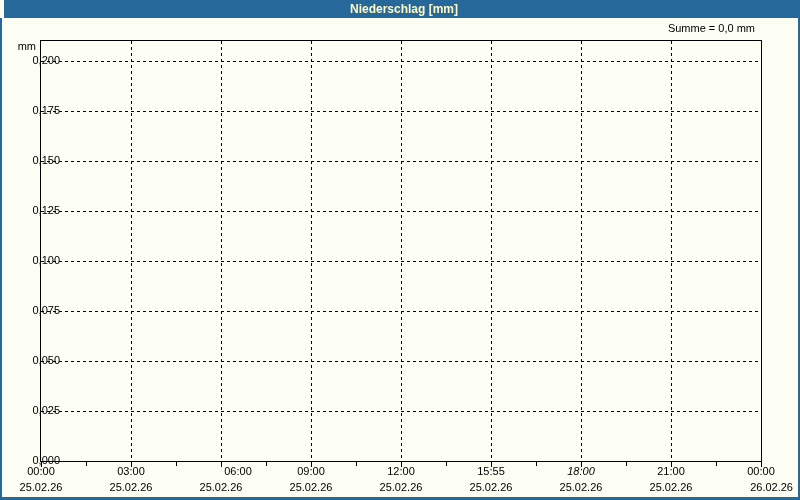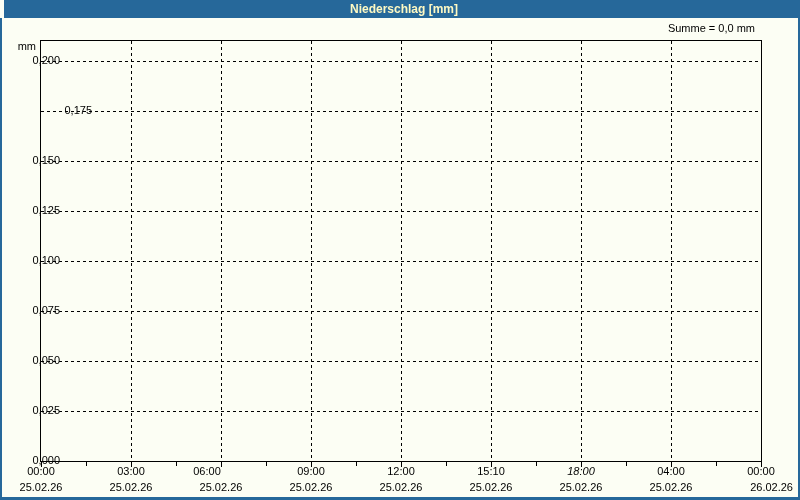--- a/index.html
+++ b/index.html
@@ -84,21 +84,21 @@
       <div class="vgrid" style="left: 180px;"></div>
       <div class="vgrid" style="left: 270px;"></div>
       <div class="vgrid" style="left: 360px;"></div>
       <div class="vgrid" style="left: 450px;"></div>
       <div class="vgrid" style="left: 540px;"></div>
       <div class="vgrid" style="left: 630px;"></div>
     </div>
 
   <div id="y-axis-labels">
       <div class="ytick-label" style="top: 54px;">0,200</div>
-      <div class="ytick-label" style="top: 104px; padding-left: 32px;">0,175</div>
+      <div class="ytick-label" style="top: 104px;">0,175</div>
       <div class="ytick-label" style="top: 154px;">0,150</div>
       <div class="ytick-label" style="top: 204px;">0,125</div>
       <div class="ytick-label" style="top: 254px;">0,100</div>
       <div class="ytick-label" style="top: 304px;">0,075</div>
       <div class="ytick-label" style="top: 354px;">0,050</div>
       <div class="ytick-label" style="top: 404px;">0,025</div>
       <div class="ytick-label" style="top: 454px;">0,000</div>
     </div>
   <div id="x-axis-ticks">
       <div class="xtick-mark" style="left: 41px; height: 5px;"></div>
@@ -117,29 +117,29 @@
       <div class="xtick-mark" style="left: 626px; height: 4px;"></div>
       <div class="xtick-mark" style="left: 671px; height: 5px;"></div>
       <div class="xtick-mark" style="left: 716px; height: 4px;"></div>
       <div class="xtick-mark" style="left: 761px; height: 5px;"></div>
     </div>
   <div id="x-axis-labels">
       <div class="xtick-time" style="left: 9px;">00:00</div>
       <div class="xtick-date" style="left: 9px;">25.02.26</div>
       <div class="xtick-time" style="left: 99px;">03:00</div>
       <div class="xtick-date" style="left: 99px;">25.02.26</div>
-      <div class="xtick-time" style="left: 175px;">06:00</div>
+      <div class="xtick-time" style="left: 206px;">06:00</div>
       <div class="xtick-date" style="left: 189px;">25.02.26</div>
       <div class="xtick-time" style="left: 279px;">09:00</div>
       <div class="xtick-date" style="left: 279px;">25.02.26</div>
       <div class="xtick-time" style="left: 369px;">12:00</div>
       <div class="xtick-date" style="left: 369px;">25.02.26</div>
-      <div class="xtick-time" style="left: 459px;">15:10</div>
+      <div class="xtick-time" style="left: 459px;">15:55</div>
       <div class="xtick-date" style="left: 459px;">25.02.26</div>
       <div class="xtick-time" style="left: 549px; font-style: italic;">18:00</div>
       <div class="xtick-date" style="left: 549px;">25.02.26</div>
-      <div class="xtick-time" style="left: 639px;">04:00</div>
+      <div class="xtick-time" style="left: 639px;">21:00</div>
       <div class="xtick-date" style="left: 639px;">25.02.26</div>
       <div class="xtick-time" style="left: 729px;">00:00</div>
       <div class="xtick-date" style="left: 729px; text-align: right;">26.02.26</div>
     </div>
 
 </div>
 
 </body></html>

